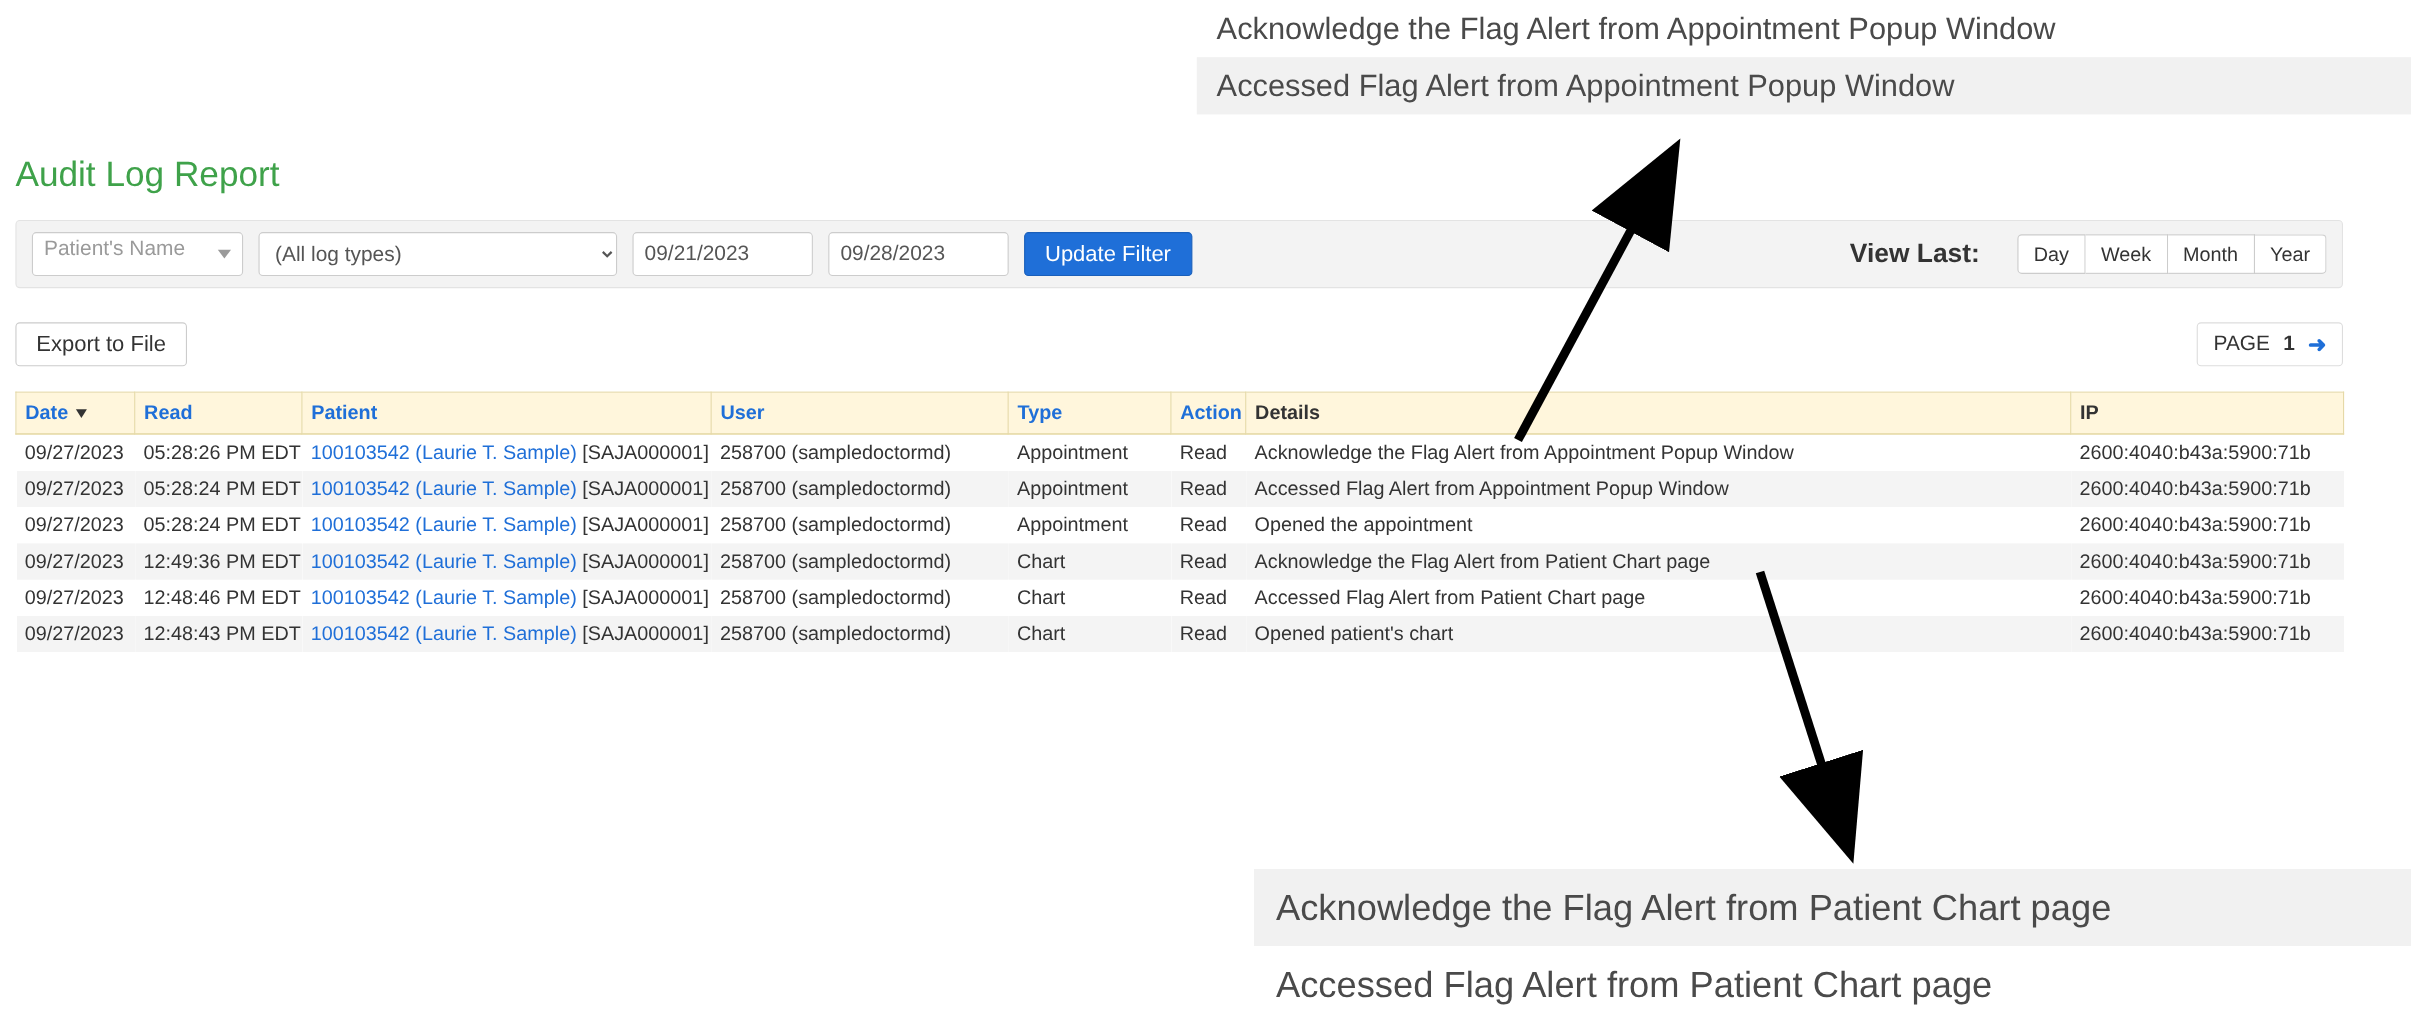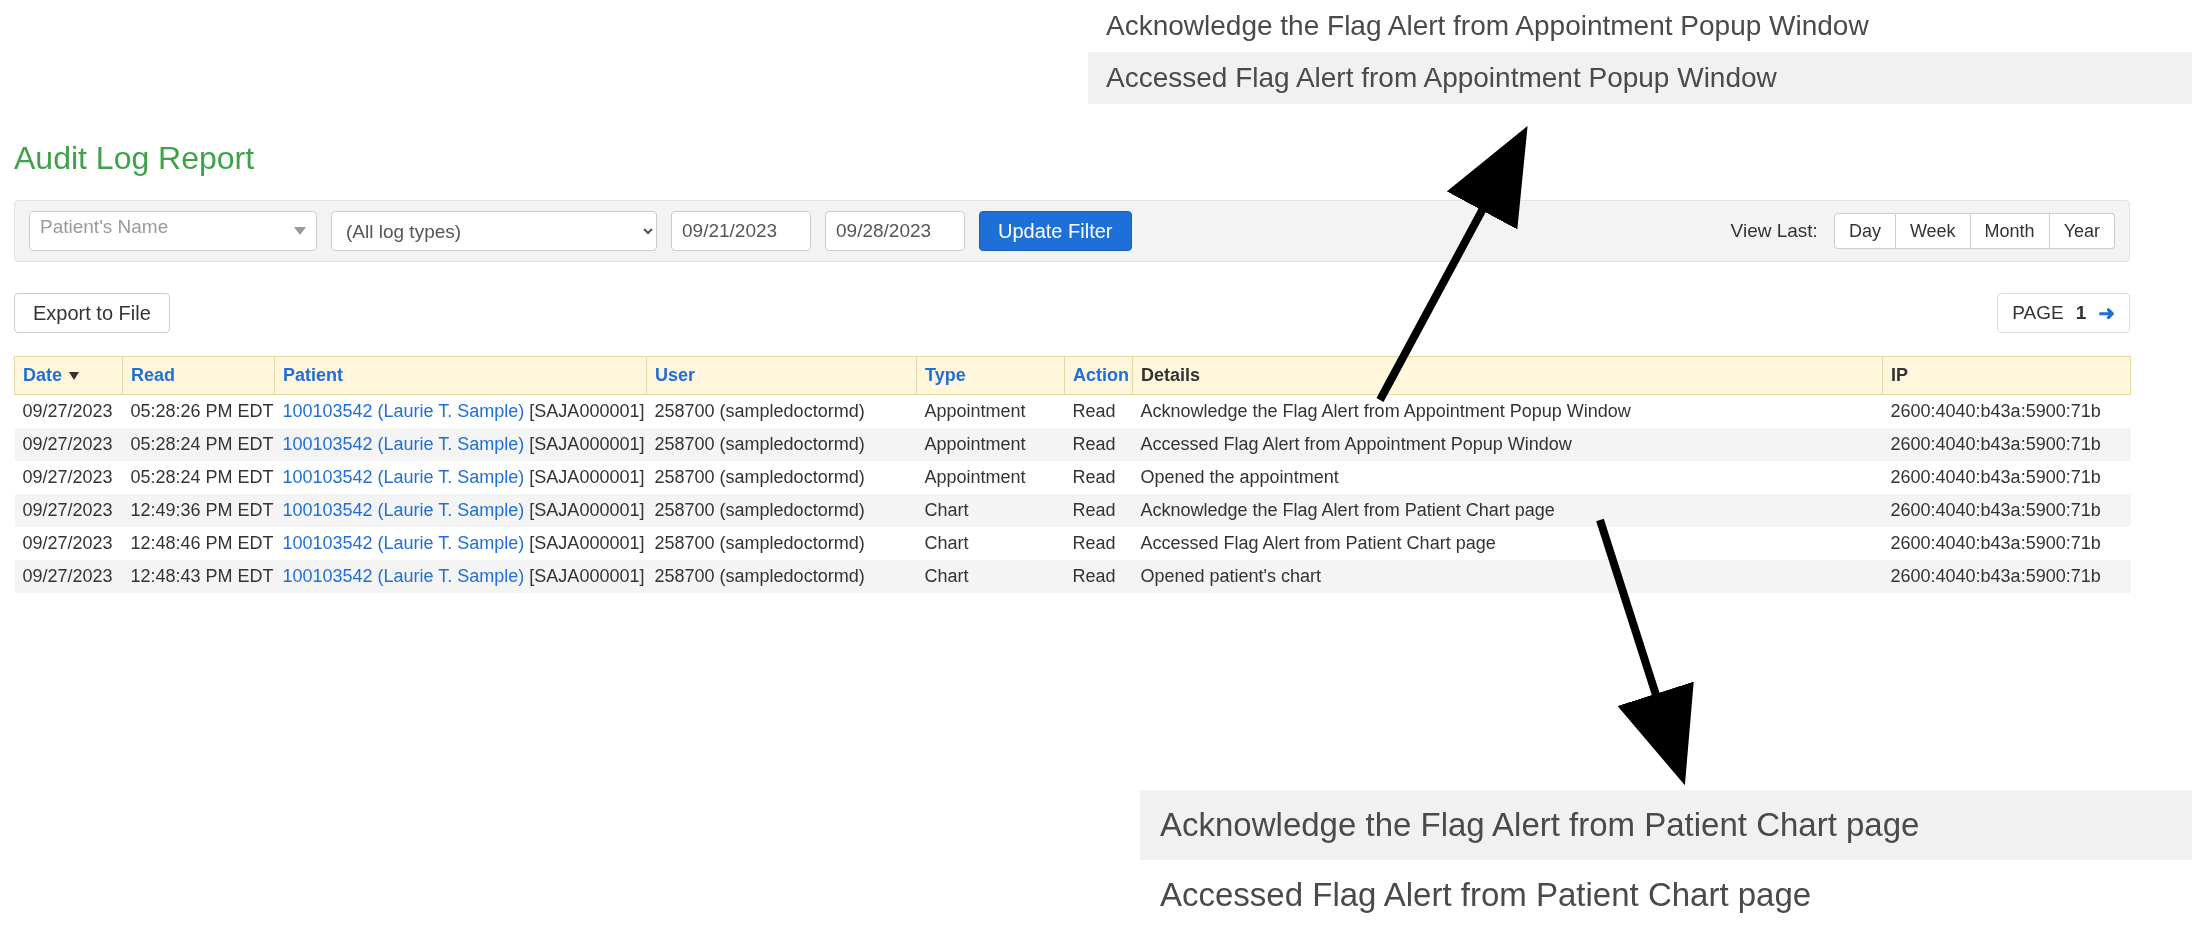--- a/index.html
+++ b/index.html
@@ -64,44 +64,44 @@
   }
   .txt-input, .select-input {
     height: 40px;
     border: 1px solid #ccc;
     border-radius: 4px;
     background: #fff;
     font-size: 19px;
     padding: 4px 10px;
     color: #555;
   }
-  .patient-input { width: 288px; position: relative; }
+  .patient-input { width: 192px; position: relative; }
   .patient-input .caret-down {
     position: absolute; right: 10px; top: 50%; transform: translateY(-50%);
     width: 0; height: 0; border-left: 6px solid transparent; border-right: 6px solid transparent;
     border-top: 8px solid #9a9a9a;
   }
   .username-input { width: 238px; }
   .logtype-select { width: 326px; }
-  .date-input { width: 140px; }
+  .date-input { width: 164px; }
   .btn {
     height: 40px;
     border-radius: 4px;
     padding: 0 18px;
     font-size: 20px;
     cursor: pointer;
     border: 1px solid transparent;
   }
   .btn-primary {
     background: #1f6fd8;
     color: #fff;
     border: 1px solid #1a5fba;
   }
   .filter-spacer { flex: 1; }
-  .viewlast-label { font-weight: 400; font-size: 19px; color: #333; margin-right: 2px; }
+  .viewlast-label { font-weight: 700; font-size: 24px; color: #333; margin-right: 20px; }
   .btn-group {
     display: flex;
   }
   .btn-seg {
     background: #fff;
     border: 1px solid #ccc;
     color: #333;
     height: 36px;
     padding: 0 14px;
     font-size: 18px;

